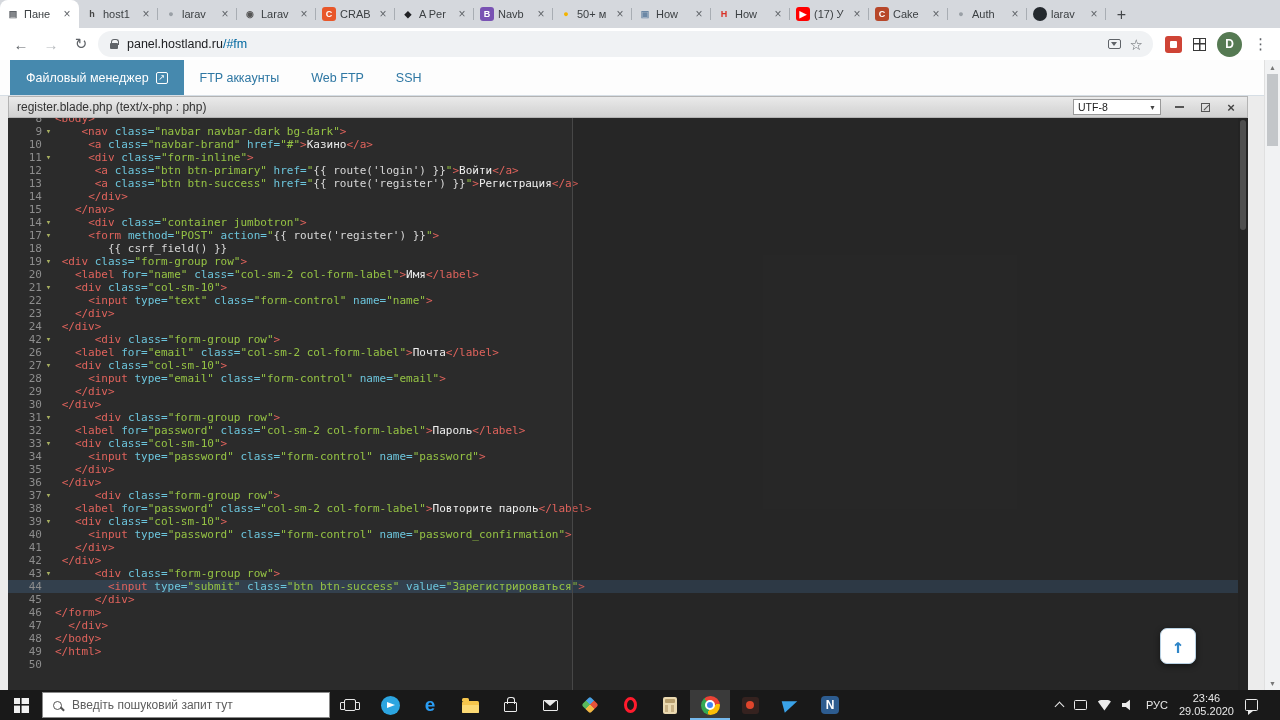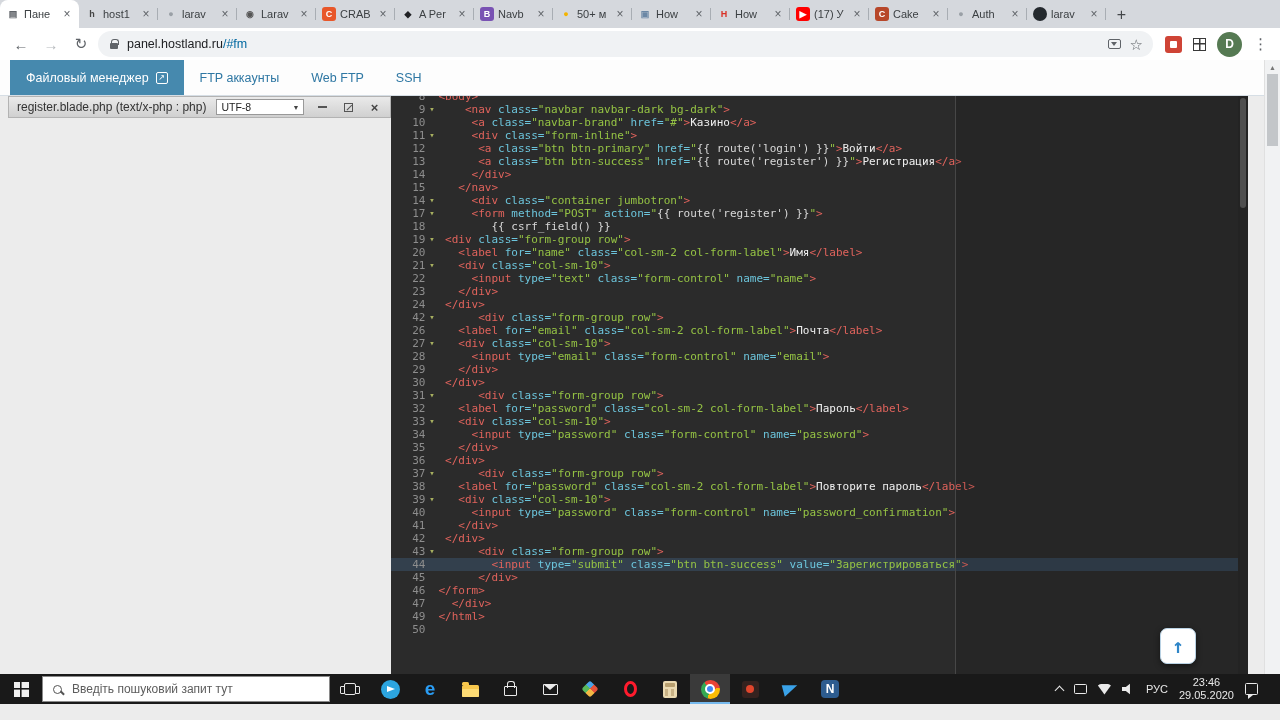--- a/index.html
+++ b/index.html
@@ -42,21 +42,21 @@
   .e-grid{width:13px;height:13px;border:1.5px solid #3a3a3a;background:linear-gradient(#3a3a3a,#3a3a3a) 50% 0/1.5px 100% no-repeat,linear-gradient(#3a3a3a,#3a3a3a) 0 50%/100% 1.5px no-repeat;}
 
   
   .content{position:relative;height:630px;background:#ececec;}
   .sitenav{height:36px;background:#fdfdfd;border-bottom:1px solid #d6dee5;display:flex;align-items:stretch;padding-left:10px;}
   .sn-item{display:flex;align-items:center;gap:7px;padding:0 16px;font-size:12.5px;color:#2e77a3;}
   .sn-item.active{background:#4689ae;color:#fff;}
   .extlink{width:12px;height:12px;border:1.4px solid #fff;border-radius:2px;font-size:8px;line-height:9px;text-align:center;color:#fff;}
 
   
-  .editor{position:absolute;left:8px;right:32px;top:36px;bottom:0;display:flex;flex-direction:row;}
+  .editor{position:absolute;left:8px;right:32px;top:36px;bottom:0;display:flex;flex-direction:column;}
   .ed-header{height:22px;background:linear-gradient(#eaeaea,#d0d0d0);border:1px solid #b3b3b3;display:flex;align-items:center;padding:0 8px;gap:10px;font-size:12px;color:#333;flex:none;}
   .ed-title{flex:1;white-space:nowrap;overflow:hidden;}
   .enc-select{width:88px;height:16px;background:#fff;border:1px solid #999;font-size:10.5px;display:flex;align-items:center;justify-content:space-between;padding:0 4px;color:#222;flex:none;}
   .caret{font-size:7px;color:#444;}
   .ed-btn{width:16px;height:16px;display:flex;align-items:center;justify-content:center;color:#444;flex:none;font-size:13px;font-weight:bold;}
   .h-min{width:9px;height:2px;background:#555;display:block;}
   .h-full{width:9px;height:9px;border:1.4px solid #555;}
   .h-full::after{content:'';position:absolute;left:1px;top:3px;width:7px;height:1.4px;background:#555;transform:rotate(-45deg);}
 
   .ed-body{flex:1;background:#2b2b2b;position:relative;overflow:hidden;font-family:"DejaVu Sans Mono",monospace;font-size:11px;line-height:13px;}
@@ -73,21 +73,21 @@
   .ed-thumb{position:absolute;top:2px;left:2px;right:2px;height:110px;background:#4e4e4e;border-radius:4px;}
   .scrolltop{position:absolute;right:52px;bottom:26px;width:36px;height:36px;background:#fff;border:1px solid #b9d2e4;border-radius:7px;box-shadow:0 2px 6px rgba(0,0,0,.45);display:flex;align-items:center;justify-content:center;font-size:20px;font-weight:bold;color:#2f86c8;z-index:5;}
 
   
   .page-scrollbar{position:absolute;right:0;top:0;bottom:0;width:16px;background:#f1f2f3;border-left:1px solid #e0e0e0;z-index:6;}
   .ps-arrow{height:14px;display:flex;align-items:center;justify-content:center;font-size:7px;color:#777;}
   .ps-arrow.down{position:absolute;bottom:0;left:0;right:0;}
   .ps-thumb{position:absolute;top:14px;left:2px;right:2px;height:72px;background:#c3c6c9;}
 
   
-  .taskbar{position:absolute;left:0;right:0;bottom:16px;height:30px;background:#191919;display:flex;align-items:stretch;color:#e8e8e8;z-index:10;}
+  .taskbar{position:absolute;left:0;right:0;bottom:0;height:30px;background:#191919;display:flex;align-items:stretch;color:#e8e8e8;z-index:10;}
   .startbtn{width:42px;display:flex;align-items:center;justify-content:center;flex:none;}
   .win{width:15px;height:15px;background:linear-gradient(#191919,#191919) 50% 0/1.6px 100% no-repeat,linear-gradient(#191919,#191919) 0 50%/100% 1.6px no-repeat,#f0f0f0;}
   .searchbox{width:288px;margin:2px 0;background:#fff;border:1px solid #8a8a8a;display:flex;align-items:center;gap:10px;padding:0 10px;flex:none;}
   .mag{width:9px;height:9px;border:1.6px solid #555;border-radius:50%;flex:none;}
   .mag::after{content:'';position:absolute;width:5px;height:1.6px;background:#555;right:-4px;bottom:-1px;transform:rotate(45deg);}
   .search-ph{font-size:12px;color:#5c5c5c;white-space:nowrap;}
   .apps{display:flex;align-items:stretch;}
   .appbtn{width:40px;display:flex;align-items:center;justify-content:center;position:relative;}
   .appbtn.active{background:#3a3a3a;box-shadow:inset 0 -2px 0 #76b9ed;}
   .glyph-tile{display:flex;align-items:center;justify-content:center;font-weight:bold;}
@@ -453,20 +453,25 @@
               <span class="ln">46</span>
               <span class="fold"></span>
               <span class="code"><span class="tk-tag">&lt;/form</span><span class="tk-tag">&gt;</span></span>
             </div>
             <div class="cm-line">
               <span class="ln">47</span>
               <span class="fold"></span>
               <span class="code"><span class="tk-txt">  </span><span class="tk-tag">&lt;/div</span><span class="tk-tag">&gt;</span></span>
             </div>
             <div class="cm-line">
+              <span class="ln">48</span>
+              <span class="fold"></span>
+              <span class="code"><span class="tk-tag">&lt;/body</span><span class="tk-tag">&gt;</span></span>
+            </div>
+            <div class="cm-line">
               <span class="ln">49</span>
               <span class="fold"></span>
               <span class="code"><span class="tk-tag">&lt;/html</span><span class="tk-tag">&gt;</span></span>
             </div>
             <div class="cm-line">
               <span class="ln">50</span>
               <span class="fold"></span>
               <span class="code"></span>
             </div>
           </div>

